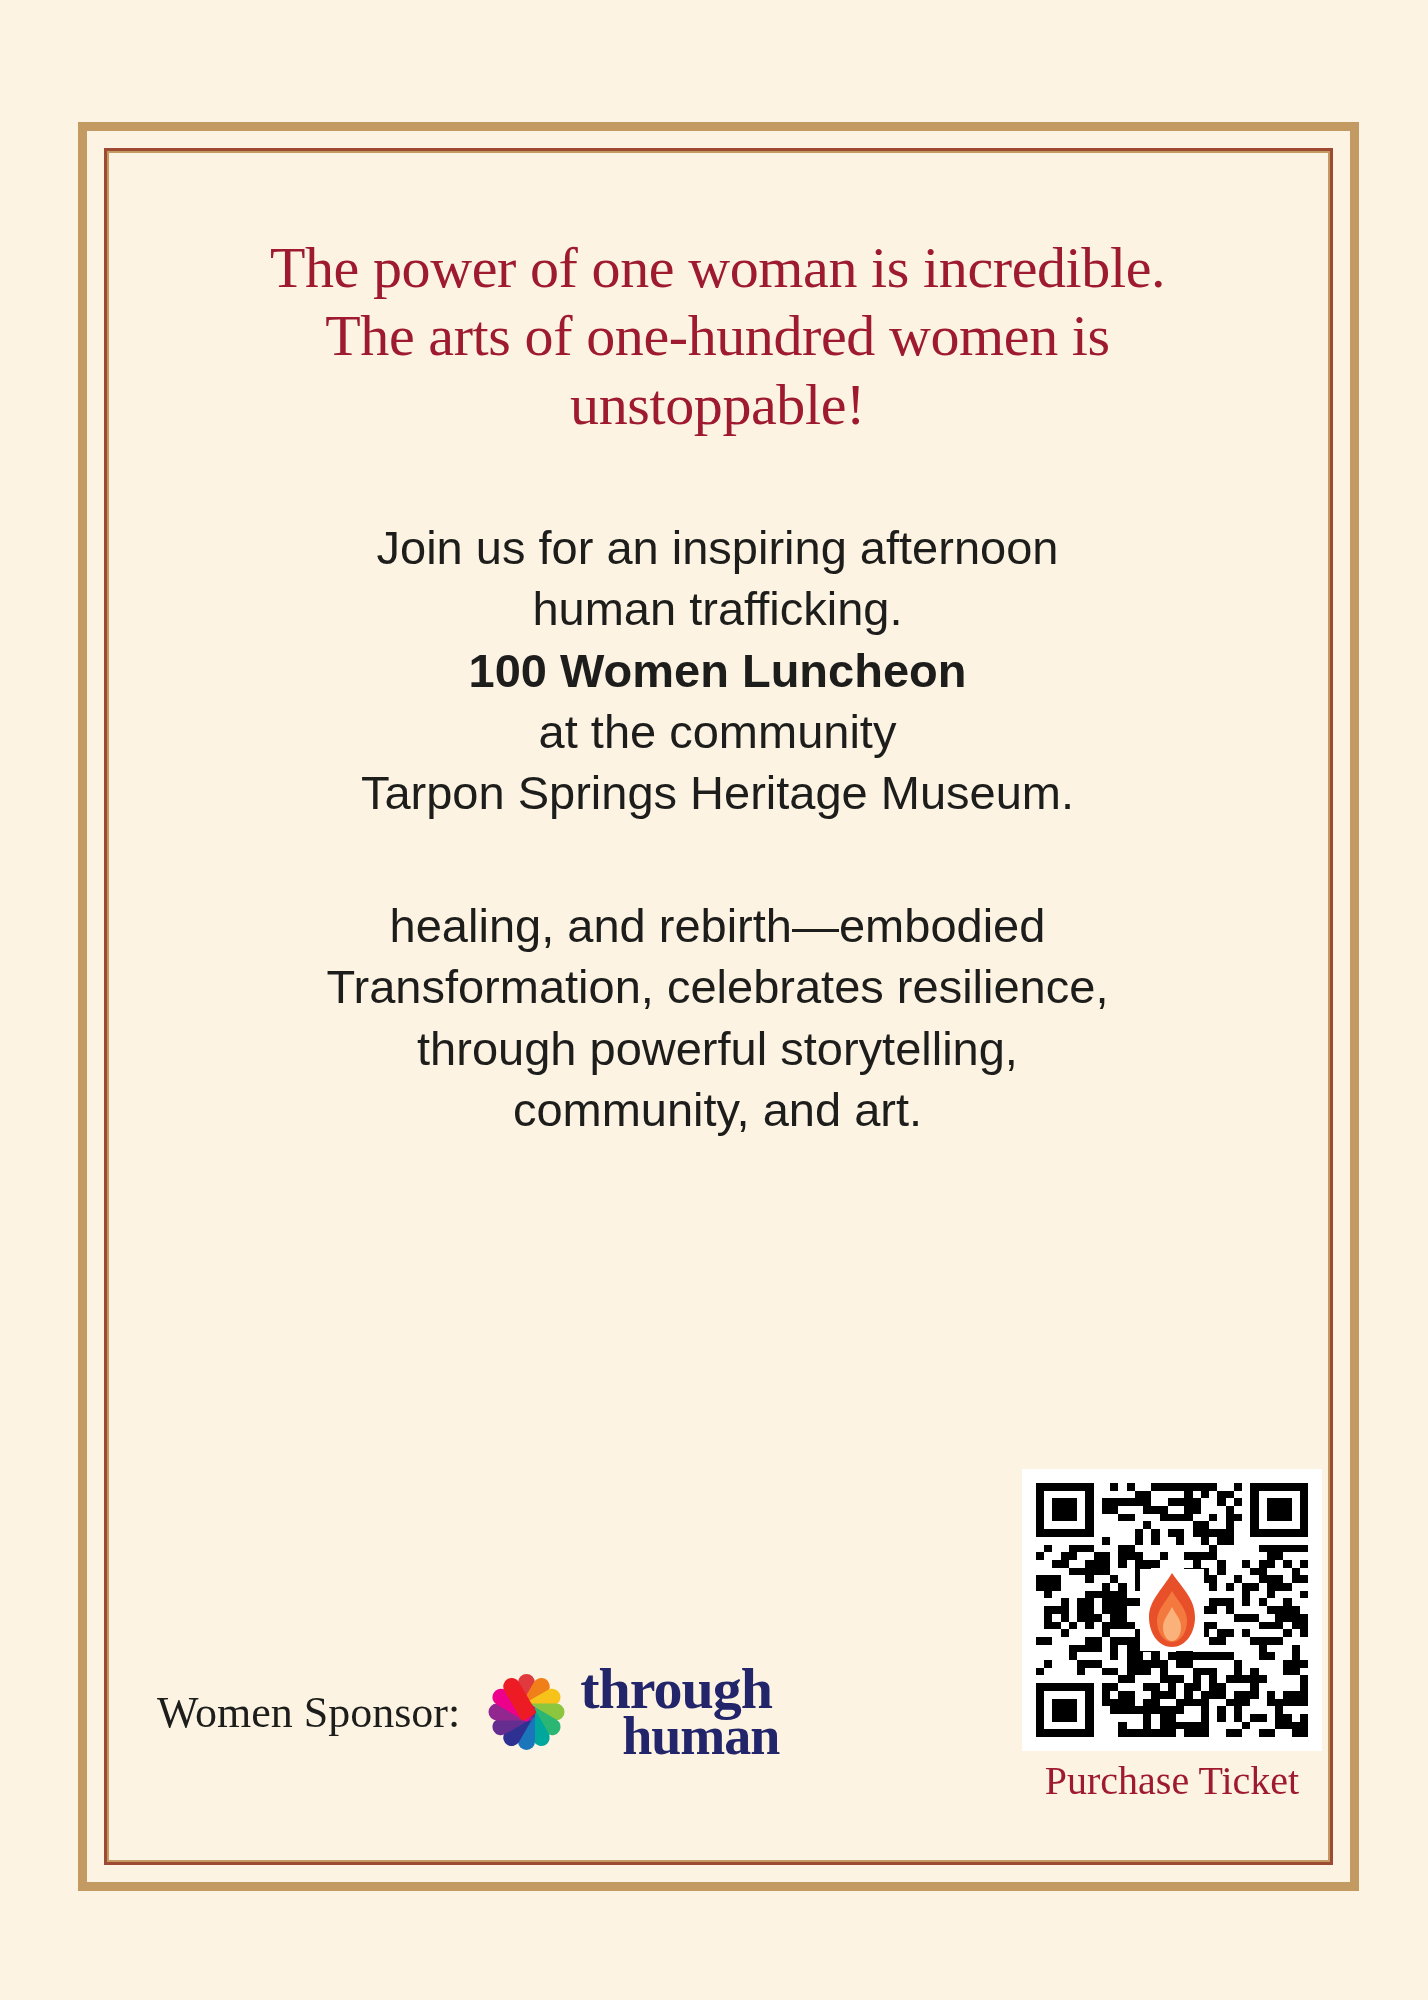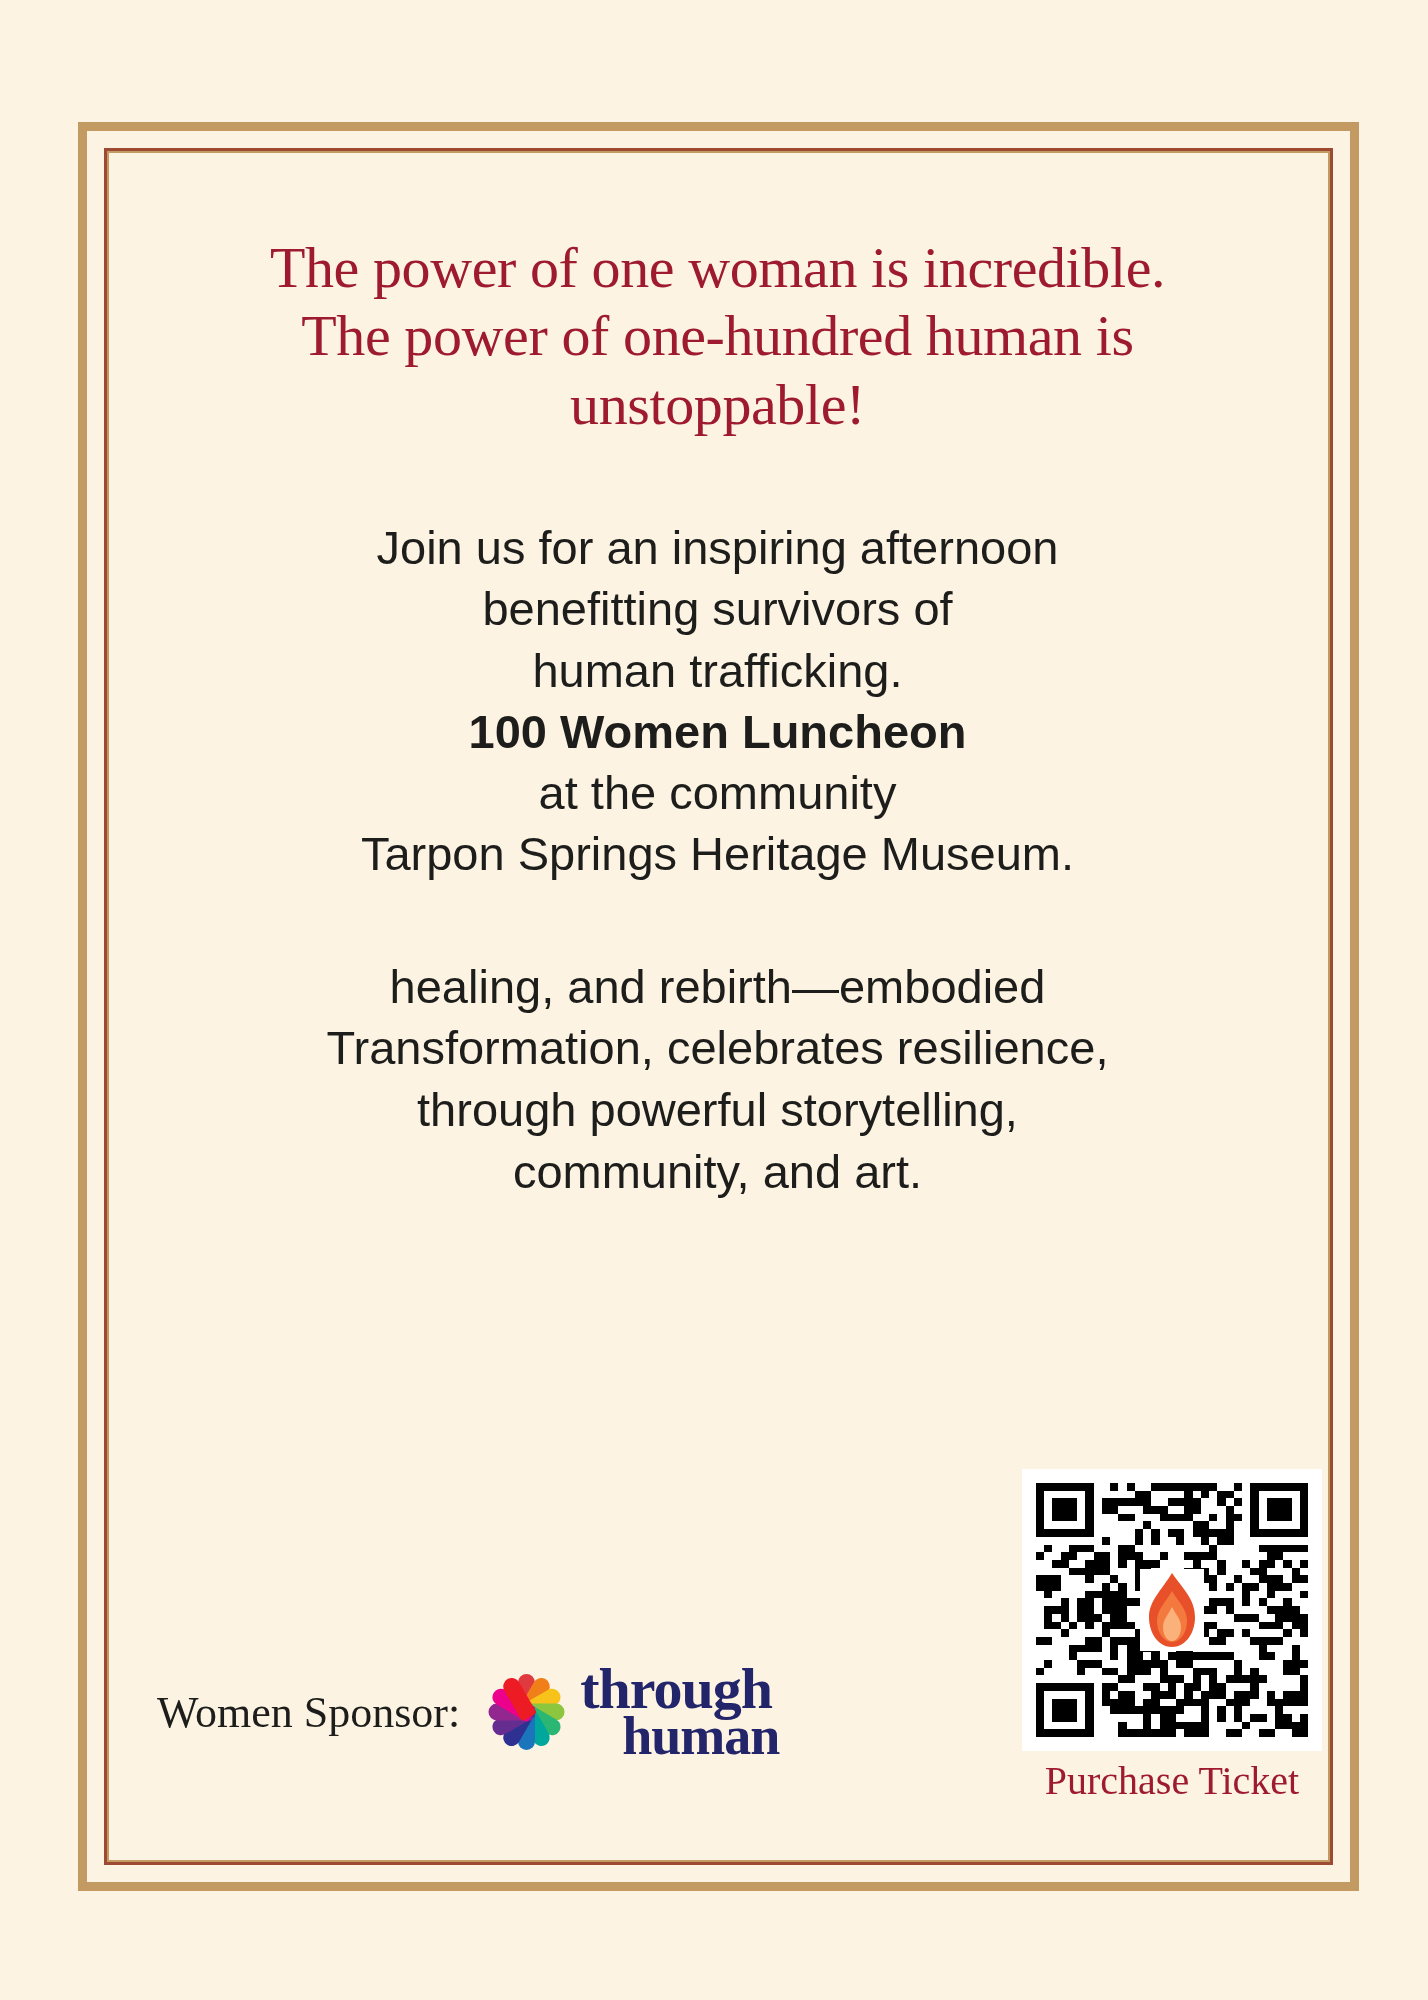--- a/index.html
+++ b/index.html
@@ -195,27 +195,26 @@
 
   <div class="frame-outer">
     <div class="frame-mid"></div>
     <div class="frame-inner"></div>
   </div>
 
   <div class="content">
 
     <div class="headline">
       <span class="l1">The power of one woman is incredible.</span>
-      <span class="l2">The power of one-hundred human is</span>
+      <span class="l2">The arts of one-hundred women is</span>
       <span class="l3">unstoppable!</span>
     </div>
 
     <div class="body-block">
       <span class="line">Join us for an inspiring afternoon</span>
-      <span class="line">benefitting survivors of</span>
       <span class="line">human trafficking.</span>
       <span class="line strong">100 Women Luncheon</span>
       <span class="line">at the community</span>
       <span class="line">Tarpon Springs Heritage Museum.</span>
     </div>
 
     <div class="theme-block">
       <span class="line">healing, and rebirth—embodied</span>
       <span class="line">Transformation, celebrates resilience,</span>
       <span class="line">through powerful storytelling,</span>

